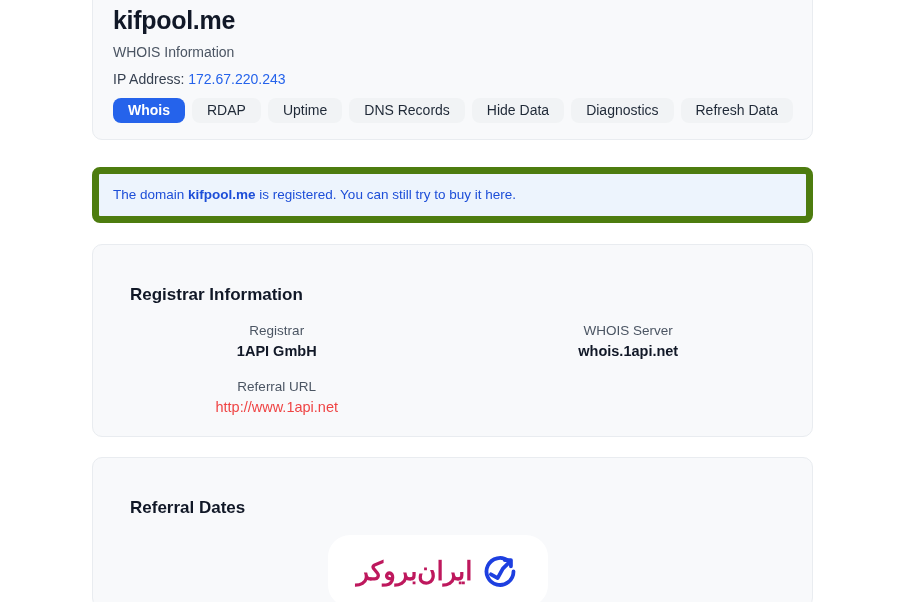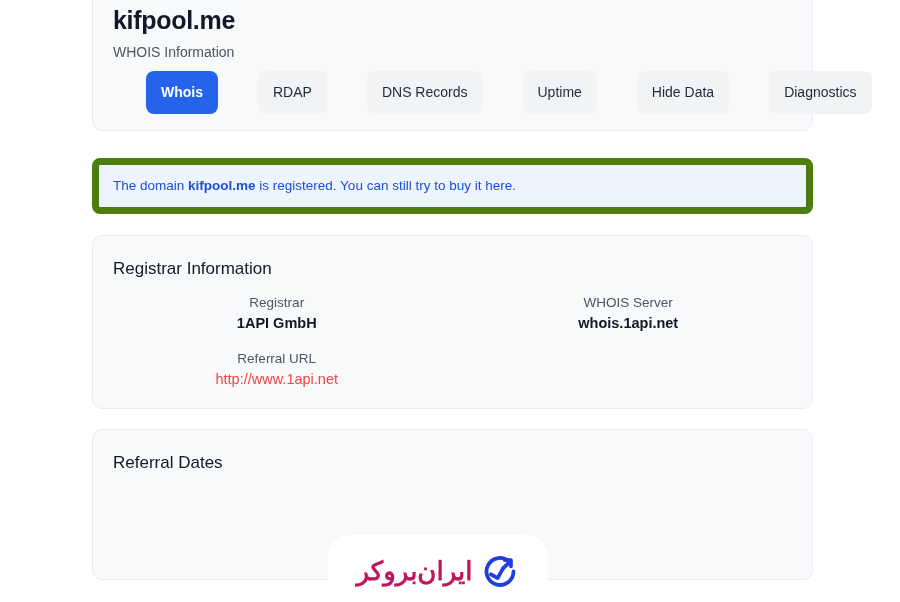--- a/index.html
+++ b/index.html
@@ -24,48 +24,47 @@
   .domain-title {
     margin: 0; font-size: 25px; line-height: 30px;
     font-weight: 700; color: #111827; letter-spacing: -0.3px;
   }
   .subtitle { margin-top: 9px; font-size: 14px; line-height: 17px; color: #4b5563; }
   .ip-row { margin-top: 10px; font-size: 14px; line-height: 17px; color: #374151; }
   .ip-link { color: #2563eb; text-decoration: none; cursor: pointer; }
 
   .tabs { margin-top: 10px; display: flex; gap: 7px; }
   .tab {
-    padding: 13px 15px; font-size: 14px; font-weight: 500;
+    padding: 4px 15px; font-size: 14px; font-weight: 500;
     font-family: inherit; line-height: 17px;
     border: none; border-radius: 8px;
     background: #f1f3f5; color: #1f2937; cursor: pointer;
     white-space: nowrap;
-    margin-left: 33px;
   }
   .tab.active { background: #2563eb; color: #ffffff; font-weight: 600; }
 
   
   .notice {
     margin-top: 27px;
     background: #edf4fd;
     border: 7px solid #4d7c0f;
     border-radius: 8px;
     padding: 12px 14px;
     font-size: 13.5px; line-height: 18px;
     color: #1d4ed8;
   }
   .notice .strong { font-weight: 700; }
   .notice a { color: #1d4ed8; text-decoration: none; cursor: pointer; }
 
   
   .card-section { margin-top: 21px; padding: 22px 20px 19px; }
   .card-dates { margin-top: 20px; padding: 22px 20px 0; height: 151px; overflow: hidden; }
   .section-title {
-    margin: 0; font-size: 17px; line-height: 21px;
-    font-weight: 400; color: #111827;
+    margin: 17px; font-size: 17px; line-height: 21px;
+    font-weight: 700; color: #111827;
   }
   .field-grid {
     margin-top: 15px;
     display: grid;
     grid-template-columns: 1fr 1fr;
     row-gap: 17px; column-gap: 24px; text-align: center;
   }
   .field-label { font-size: 13.5px; line-height: 18px; color: #4b5563; }
   .field-value { margin-top: 2px; font-size: 14.5px; line-height: 19px; font-weight: 700; color: #111827; }
   .field-value.link { font-weight: 400; color: #ef4444; text-decoration: none; display: inline-block; cursor: pointer; }
@@ -87,25 +86,29 @@
   .brand-icon svg { display: block; }
 </style>
 </head>
 <body>
 
 <div class="container">
 
   <div class="card card-header">
     <h1 class="domain-title">kifpool.me</h1>
     <div class="subtitle">WHOIS Information</div>
+    <div class="ip-row">
+      <span>IP Address:</span>
+      <a class="ip-link">172.67.220.243</a>
+    </div>
     <div class="tabs">
       <button class="tab active">Whois</button>
       <button class="tab">RDAP</button>
+      <button class="tab">Uptime</button>
       <button class="tab">DNS Records</button>
-      <button class="tab">Uptime</button>
       <button class="tab">Hide Data</button>
       <button class="tab">Diagnostics</button>
       <button class="tab">Refresh Data</button>
     </div>
   </div>
 
   <div class="notice">
     <span>The domain </span><span class="strong">kifpool.me</span><span> is registered. You can still try to buy it </span><a>here</a><span>.</span>
   </div>
 

